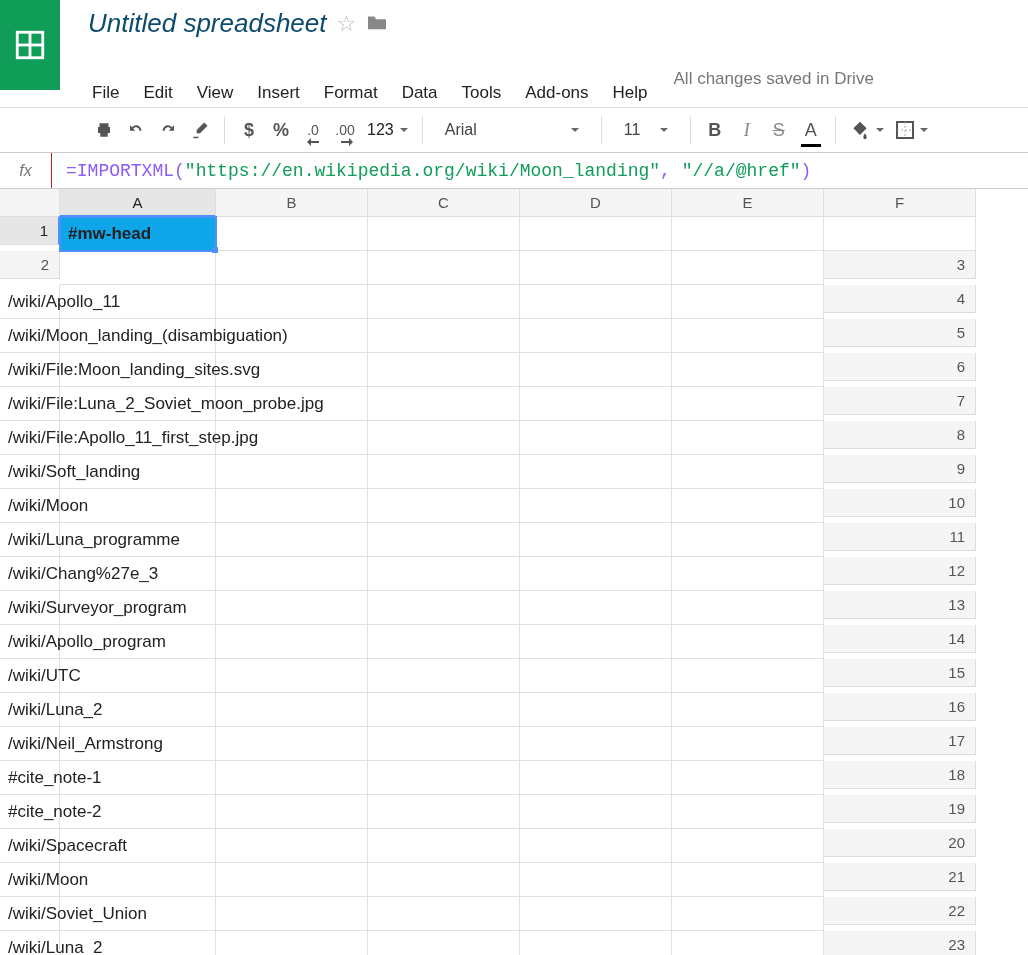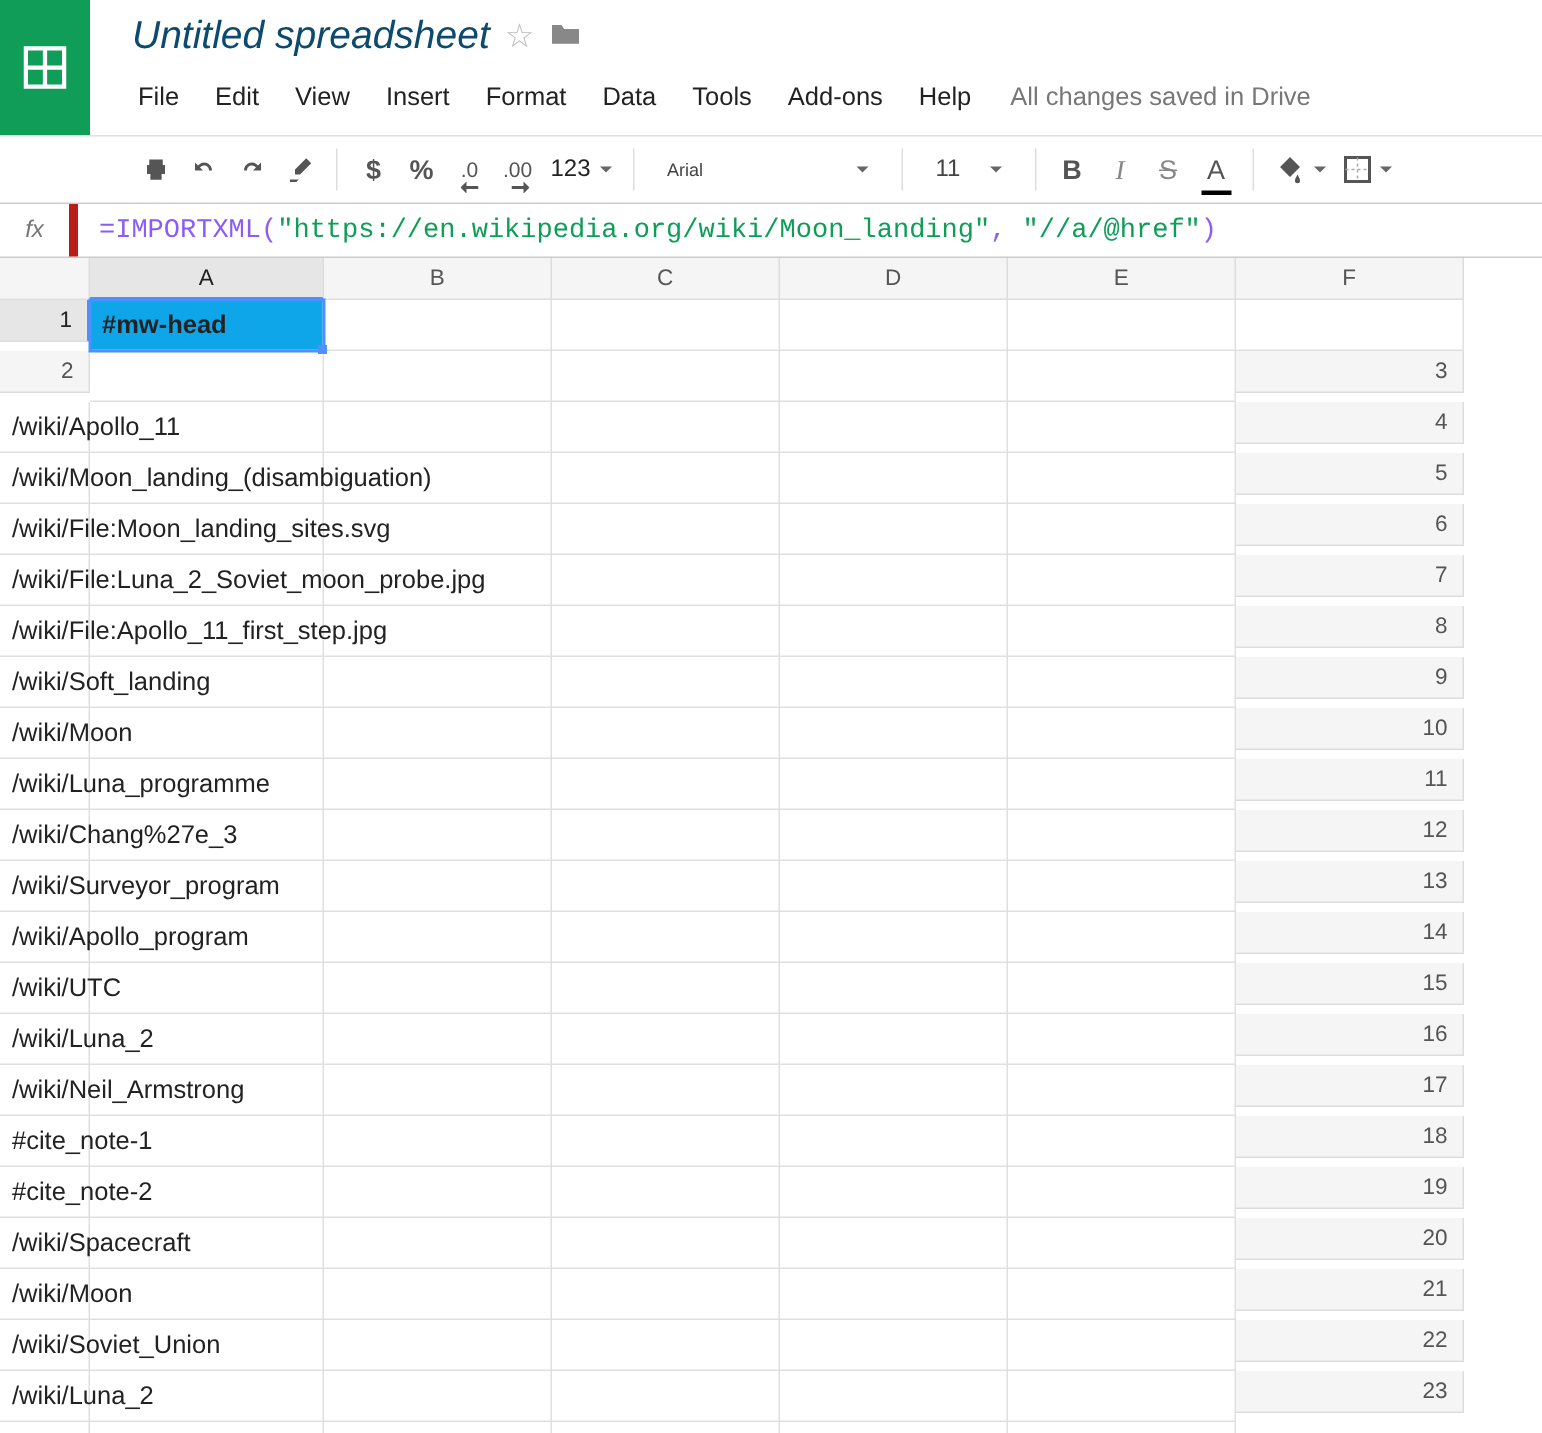--- a/index.html
+++ b/index.html
@@ -10,42 +10,42 @@
   .sheets-logo { width: 60px; height: 90px; background: #0f9d58; display: flex; align-items: center; justify-content: center; }
   .sheets-logo svg { width: 34px; height: 44px; }
   .title-area { flex: 1; padding-top: 8px; }
   .title-row { display: flex; align-items: center; gap: 10px; padding-left: 28px; }
   .doc-title { font-size: 26px; color: #0c4a6e; font-style: italic; font-weight: 400; }
   .star-icon { color: #bbb; font-size: 22px; }
   .folder-icon { color: #888; }
   
   
   .menubar { display: flex; align-items: center; gap: 0; padding-left: 20px; margin-top: 12px; font-size: 17px; }
-  .menubar .menu-item { padding: 4px 12px; cursor: pointer; }
+  .menubar .menu-item { padding: 4px 12px; cursor: pointer; margin-top: 28px; }
   .save-status { color: #777; font-size: 17px; padding-left: 14px; }
   
   
   .toolbar { height: 46px; border-top: 1px solid #e0e0e0; border-bottom: 1px solid #ccc; display: flex; align-items: center; padding: 0 10px 0 80px; gap: 0; }
   .tb-group { display: flex; align-items: center; gap: 12px; padding: 0 14px; height: 100%; }
   .tb-sep { width: 1px; height: 28px; background: #ddd; }
   .tb-btn { display: flex; align-items: center; justify-content: center; min-width: 20px; height: 28px; cursor: pointer; color: #555; }
   .tb-btn svg { display: block; }
   .tb-dropdown { display: flex; align-items: center; gap: 6px; cursor: pointer; }
   .tb-dropdown .caret { border-top: 4px solid #666; border-left: 4px solid transparent; border-right: 4px solid transparent; width: 0; height: 0; }
-  .font-box { width: 150px; font-size: 12px; color: #444; display:flex; justify-content: space-between; align-items:center; padding: 0 8px; }
+  .font-box { width: 150px; font-size: 16px; color: #444; display:flex; justify-content: space-between; align-items:center; padding: 0 8px; }
   .size-box { width: 60px; font-size: 16px; color: #444; display:flex; justify-content: space-between; align-items:center; padding: 0 8px; }
   .bold { font-weight: bold; font-size: 18px; }
   .italic { font-style: italic; font-size: 18px; font-family: 'Times New Roman', serif; color:#888; }
   .strike { text-decoration: line-through; font-size: 18px; color:#888; }
   .text-color { position: relative; }
   .text-color .underline { position: absolute; bottom: -3px; left: 0; right: 0; height: 3px; background: #000; }
   
   
   .formula-bar { height: 36px; border-bottom: 1px solid #ccc; display: flex; align-items: center; }
-  .fx-label { width: 52px; text-align: right; font-style: italic; font-size: 16px; color: #777; border-right: 6px solid #b91c1c; height: 100%; display:flex; align-items:center; justify-content:center; }
+  .fx-label { width: 52px; text-align: right; font-style: italic; font-size: 16px; color: #777; border-right: 1px solid #b91c1c; height: 100%; display:flex; align-items:center; justify-content:center; }
   .formula-input { flex: 1; padding: 0 14px; font-family: 'Courier New', monospace; font-size: 18px; color: #000; }
   .formula-input .fn { color: #8b5cf6; }
   .formula-input .str { color: #0f9d58; }
   
   
   .grid { display: grid; grid-template-columns: 60px 156px repeat(5, 152px); }
   .col-head, .row-head, .corner { background: #f5f5f5; border-right: 1px solid #ddd; border-bottom: 1px solid #ddd; display: flex; align-items: center; justify-content: center; font-size: 15px; color: #555; height: 28px; }
   .col-head.selected { background: #e6e6e6; border-bottom: 2px solid #4d90fe; color:#222; }
   .row-head.selected { background: #e6e6e6; border-right: 2px solid #4d90fe; color:#222; }
   .row-head { justify-content: flex-end; padding-right: 10px; }

